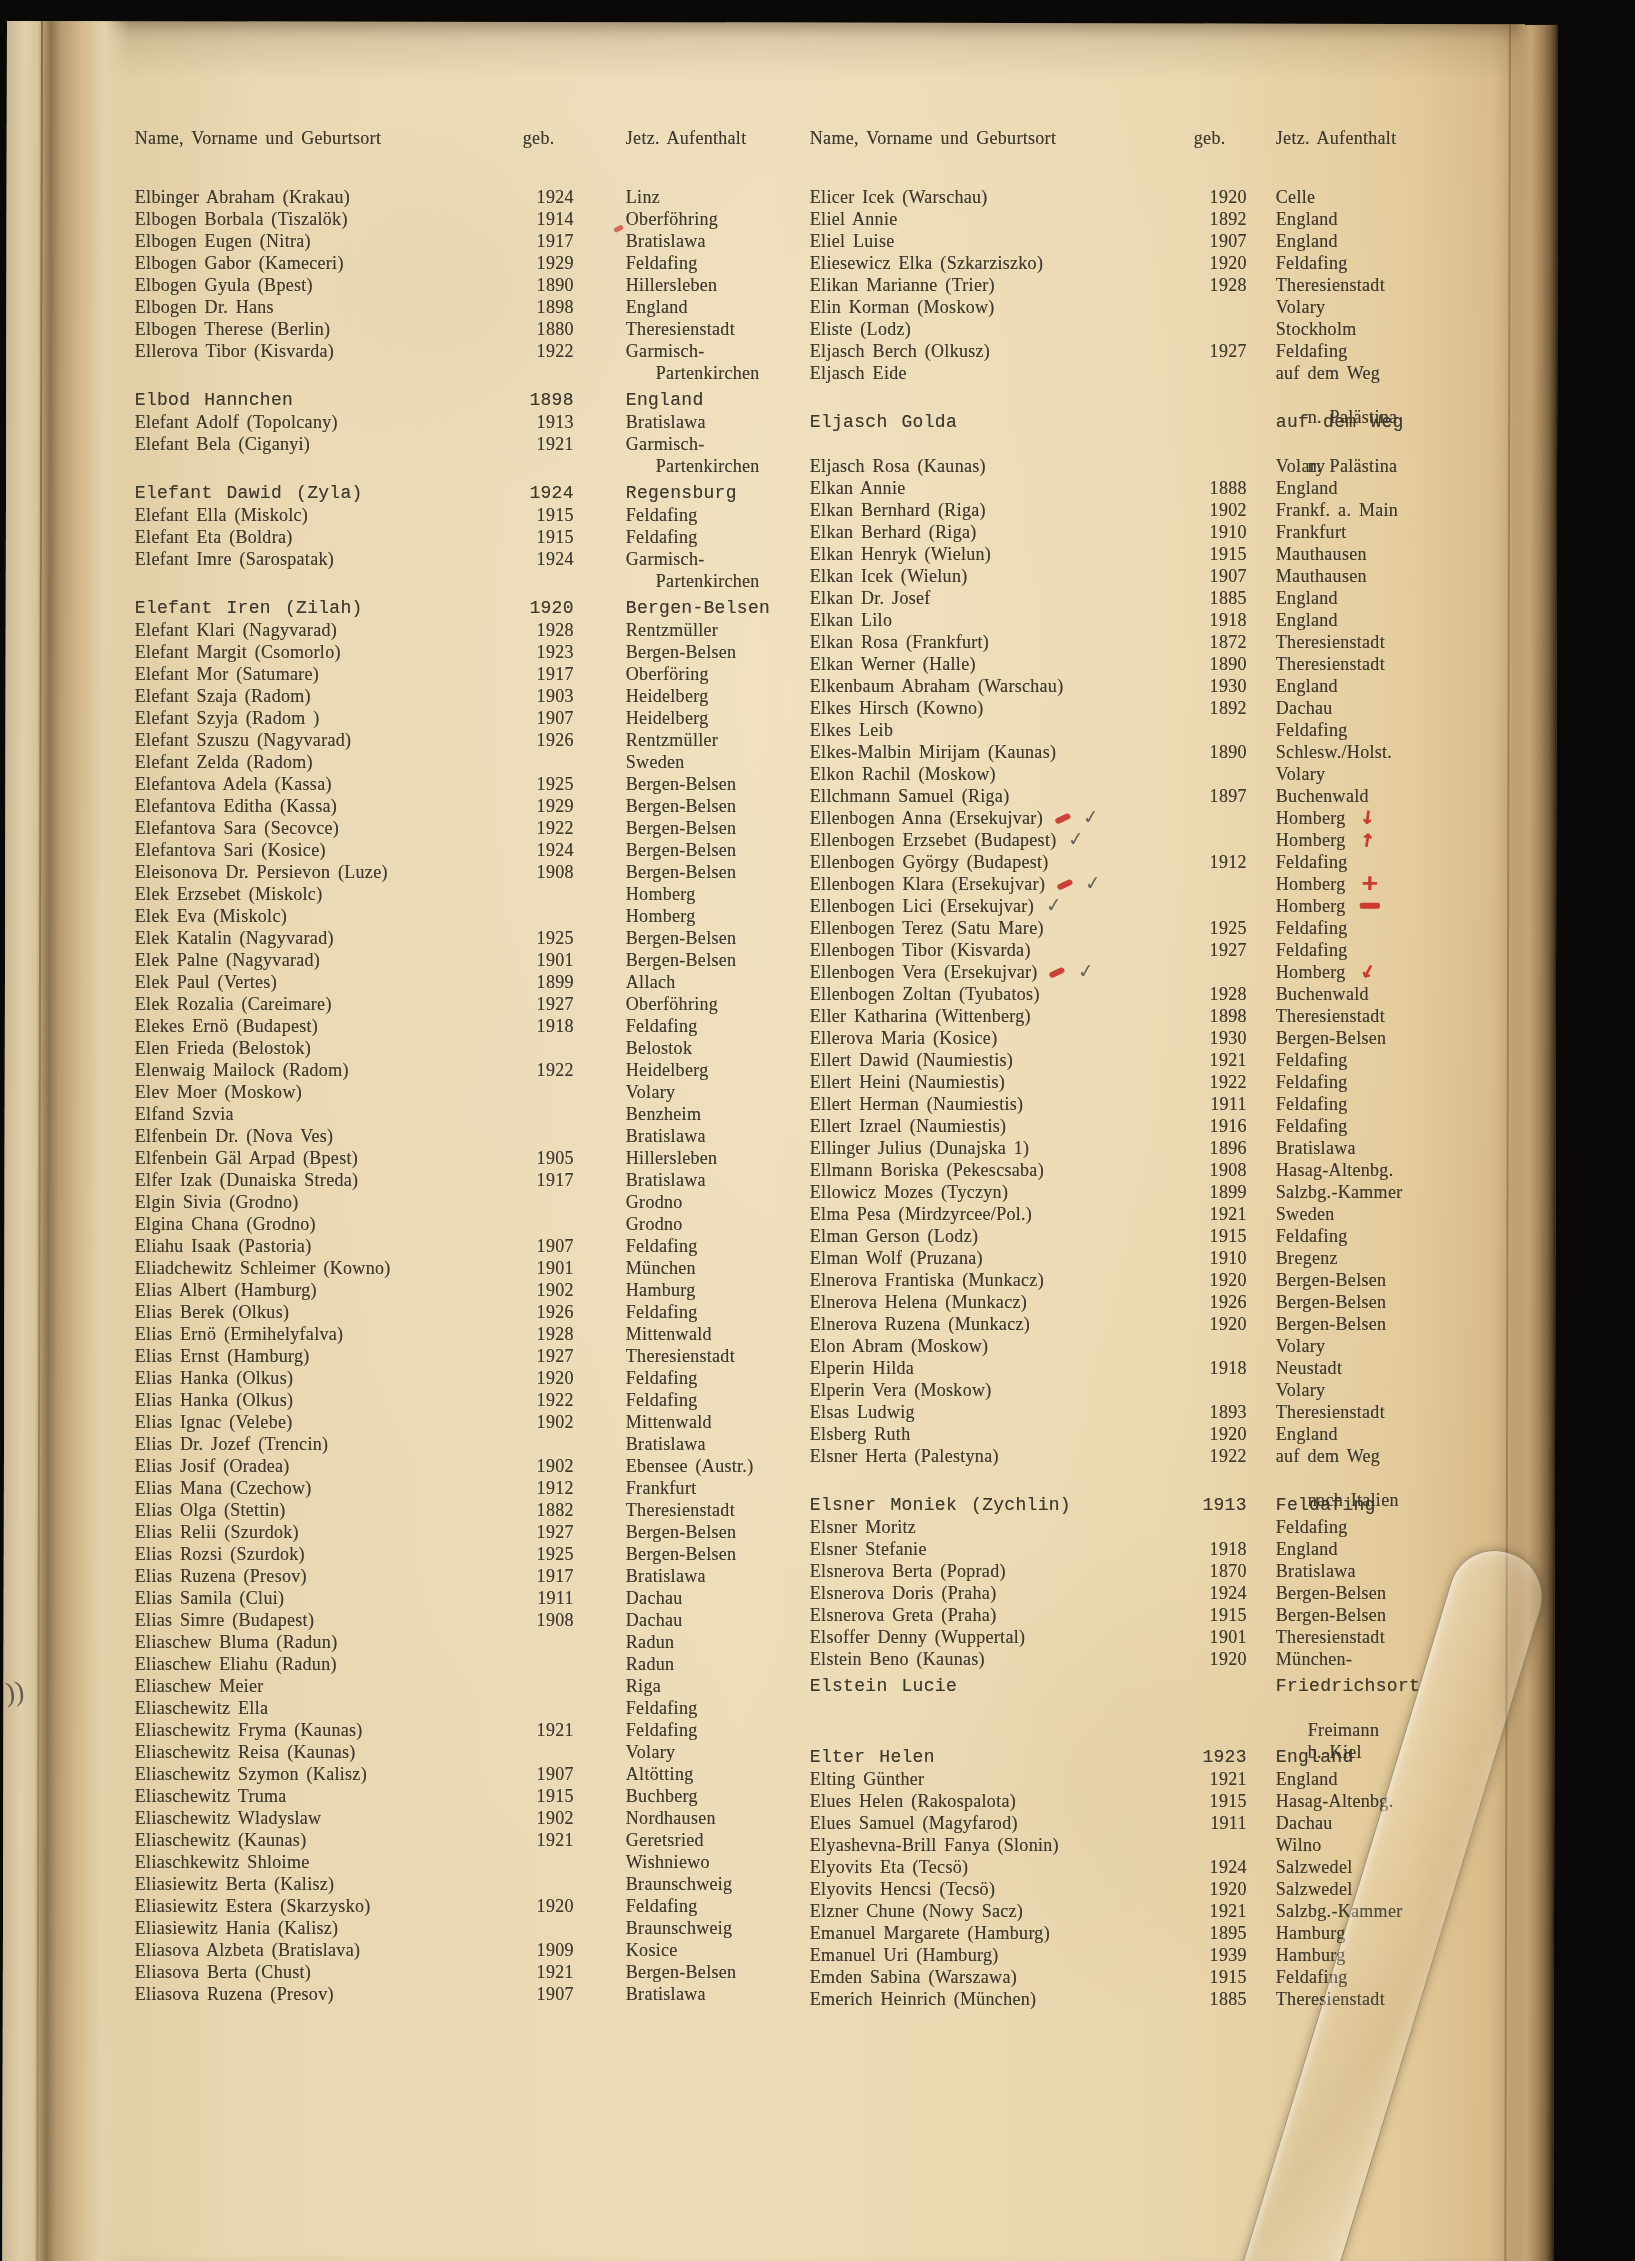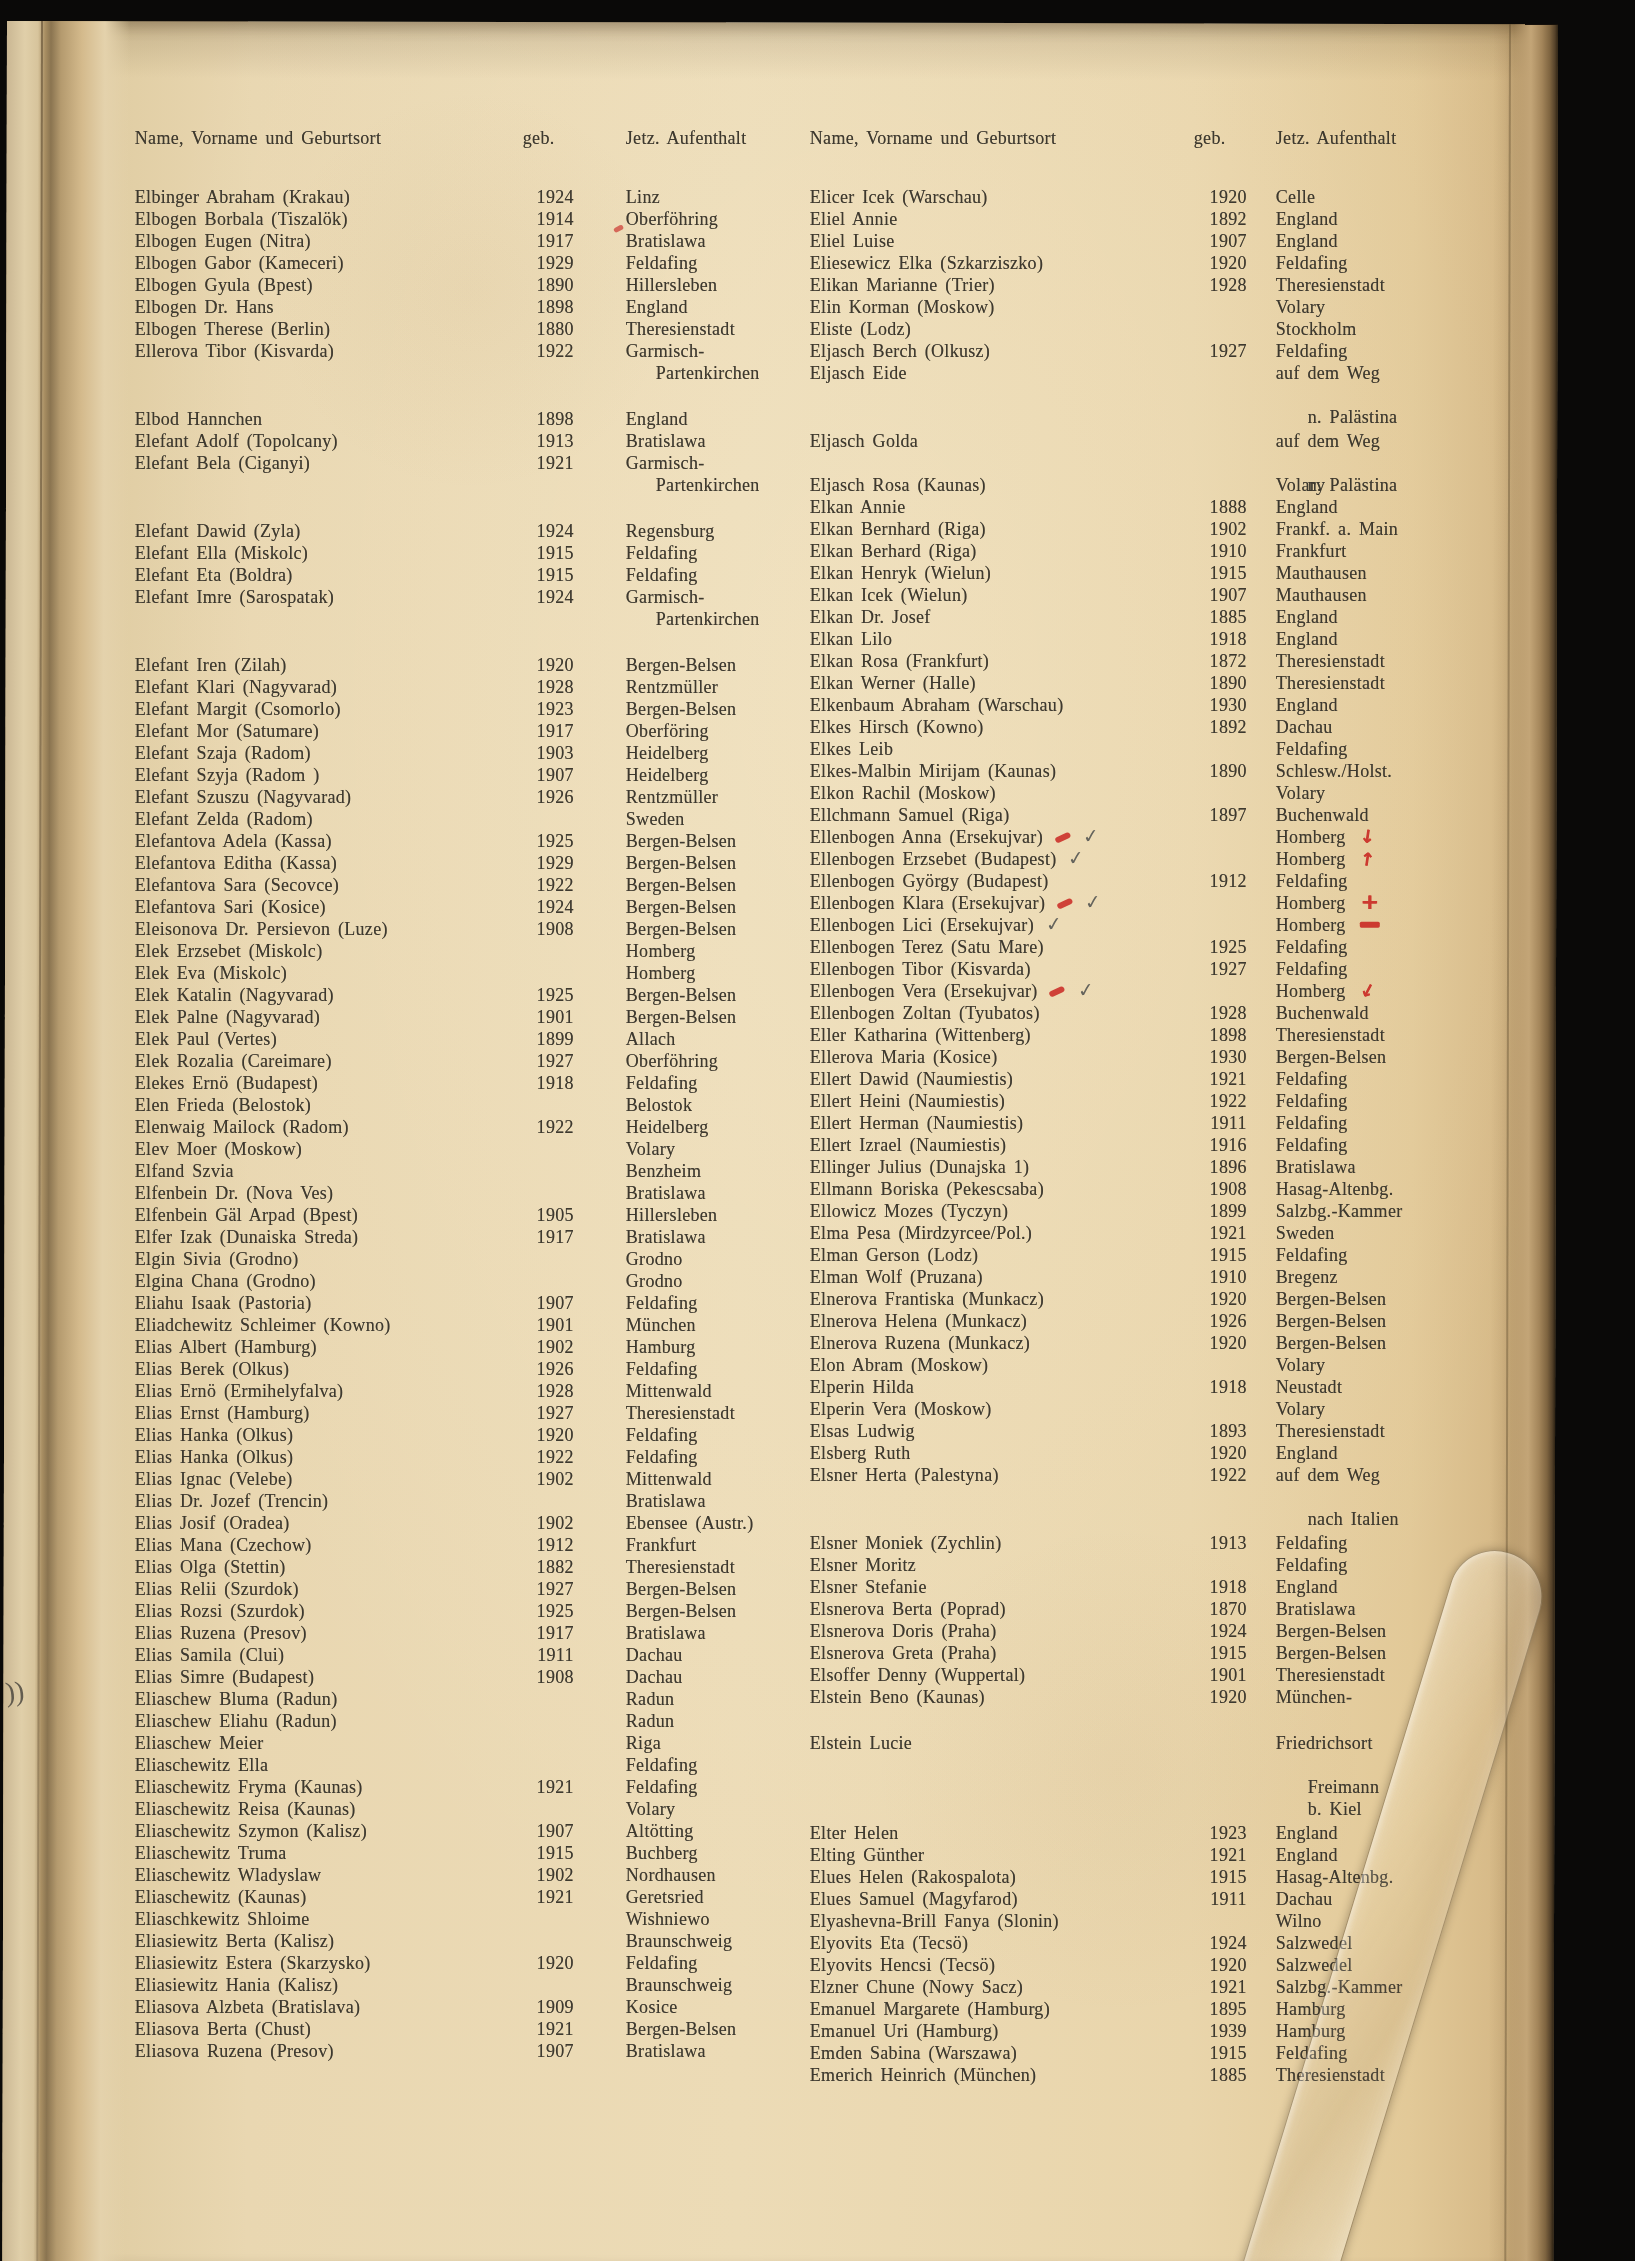--- a/index.html
+++ b/index.html
@@ -60,21 +60,21 @@
   .col-left{left:0;width:661px;}
   .col-right{left:675px;width:691px;}
   .col-head{display:grid;grid-template-columns:388px 51px 1fr;margin-bottom:37px;white-space:nowrap;}
   .col-right .col-head{grid-template-columns:384px 53px 1fr;}
   .col-head .hy{text-align:left;}
   .col-head .hp{padding-left:52px;}
   .col-right .col-head .hp{padding-left:29px;}
 
   .row{display:grid;grid-template-columns:388px 51px 1fr;height:22px;white-space:nowrap;}
   .col-right .row{grid-template-columns:384px 53px 1fr;}
-  .row.gap{margin-top:24px;}
+  .row.gap{margin-top:5px;font-family:Liberation Mono, monospace;}
   .nm{grid-column:1;}
   .yr{grid-column:2;text-align:right;}
   .pl{grid-column:3;padding-left:52px;}
   .col-right .pl{padding-left:29px;}
   .col-left .pl.ind{padding-left:82px;}
   .col-right .pl.ind{padding-left:61px;margin-top:22px;}
 
   
   .pcheck{
     display:inline-block;color:#64635c;margin-left:11.4px;

